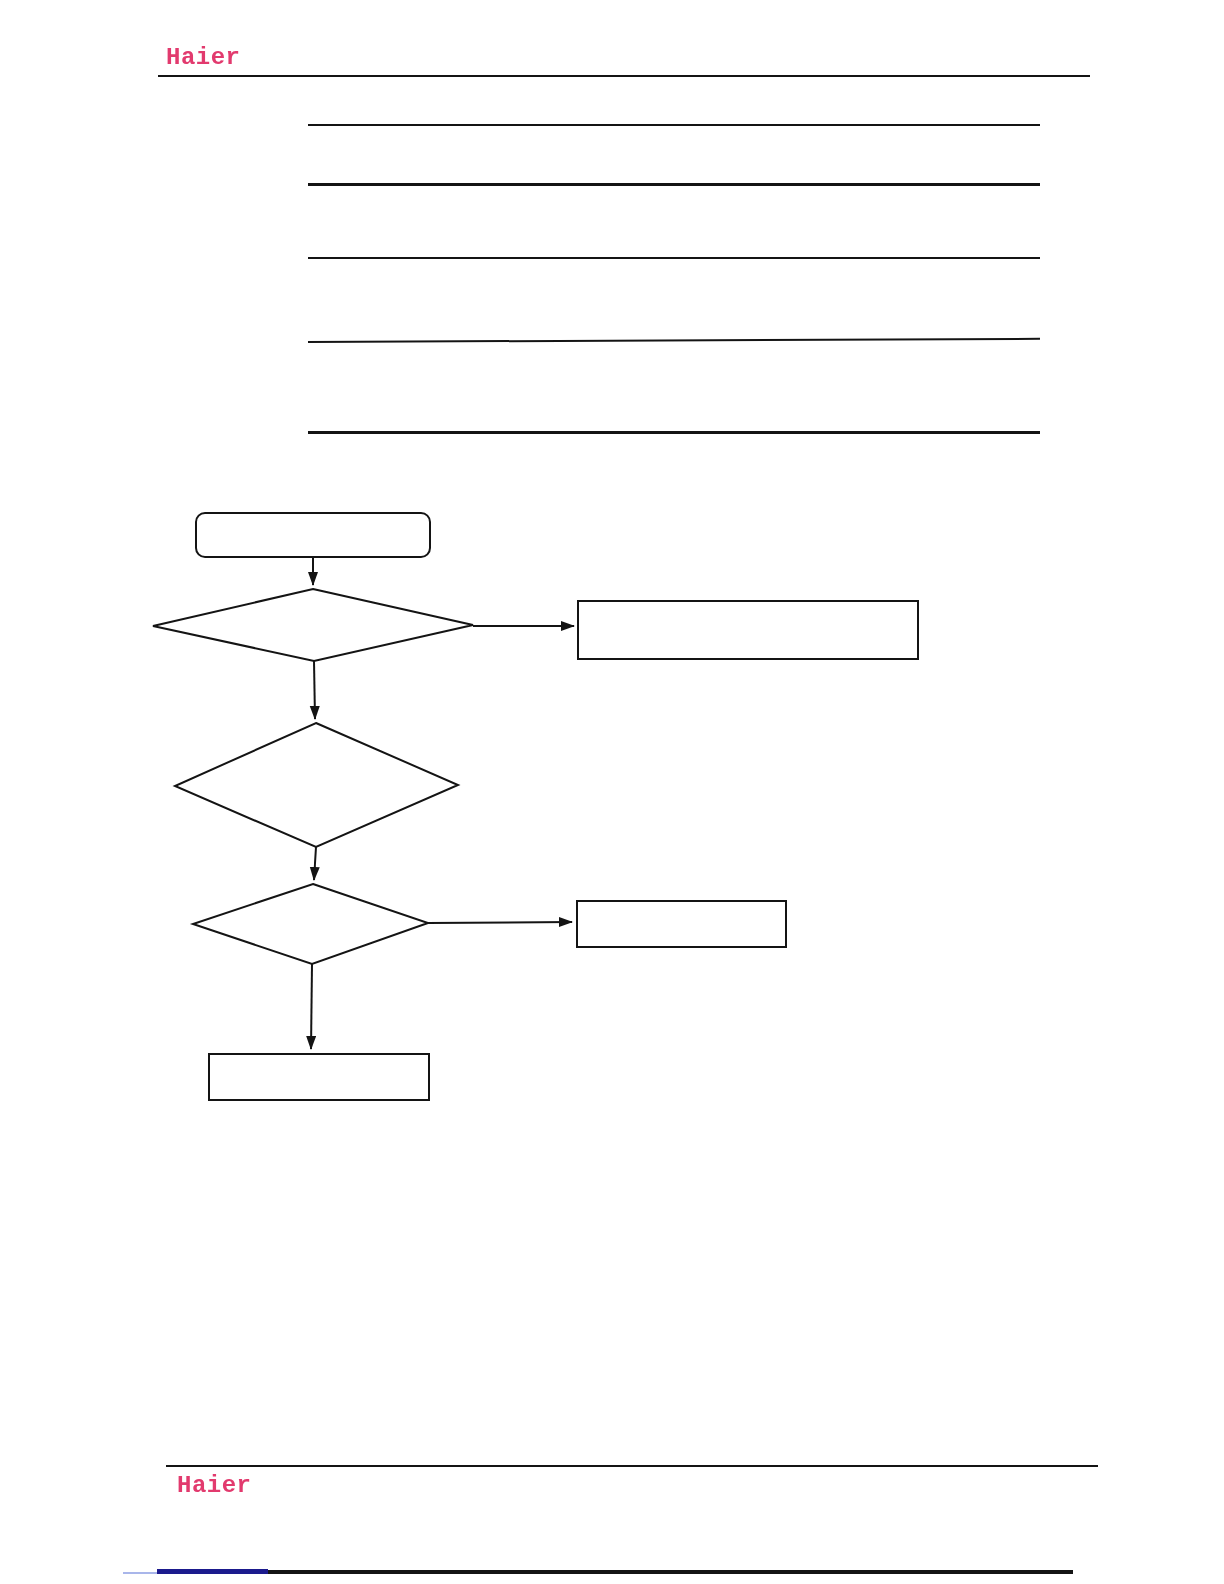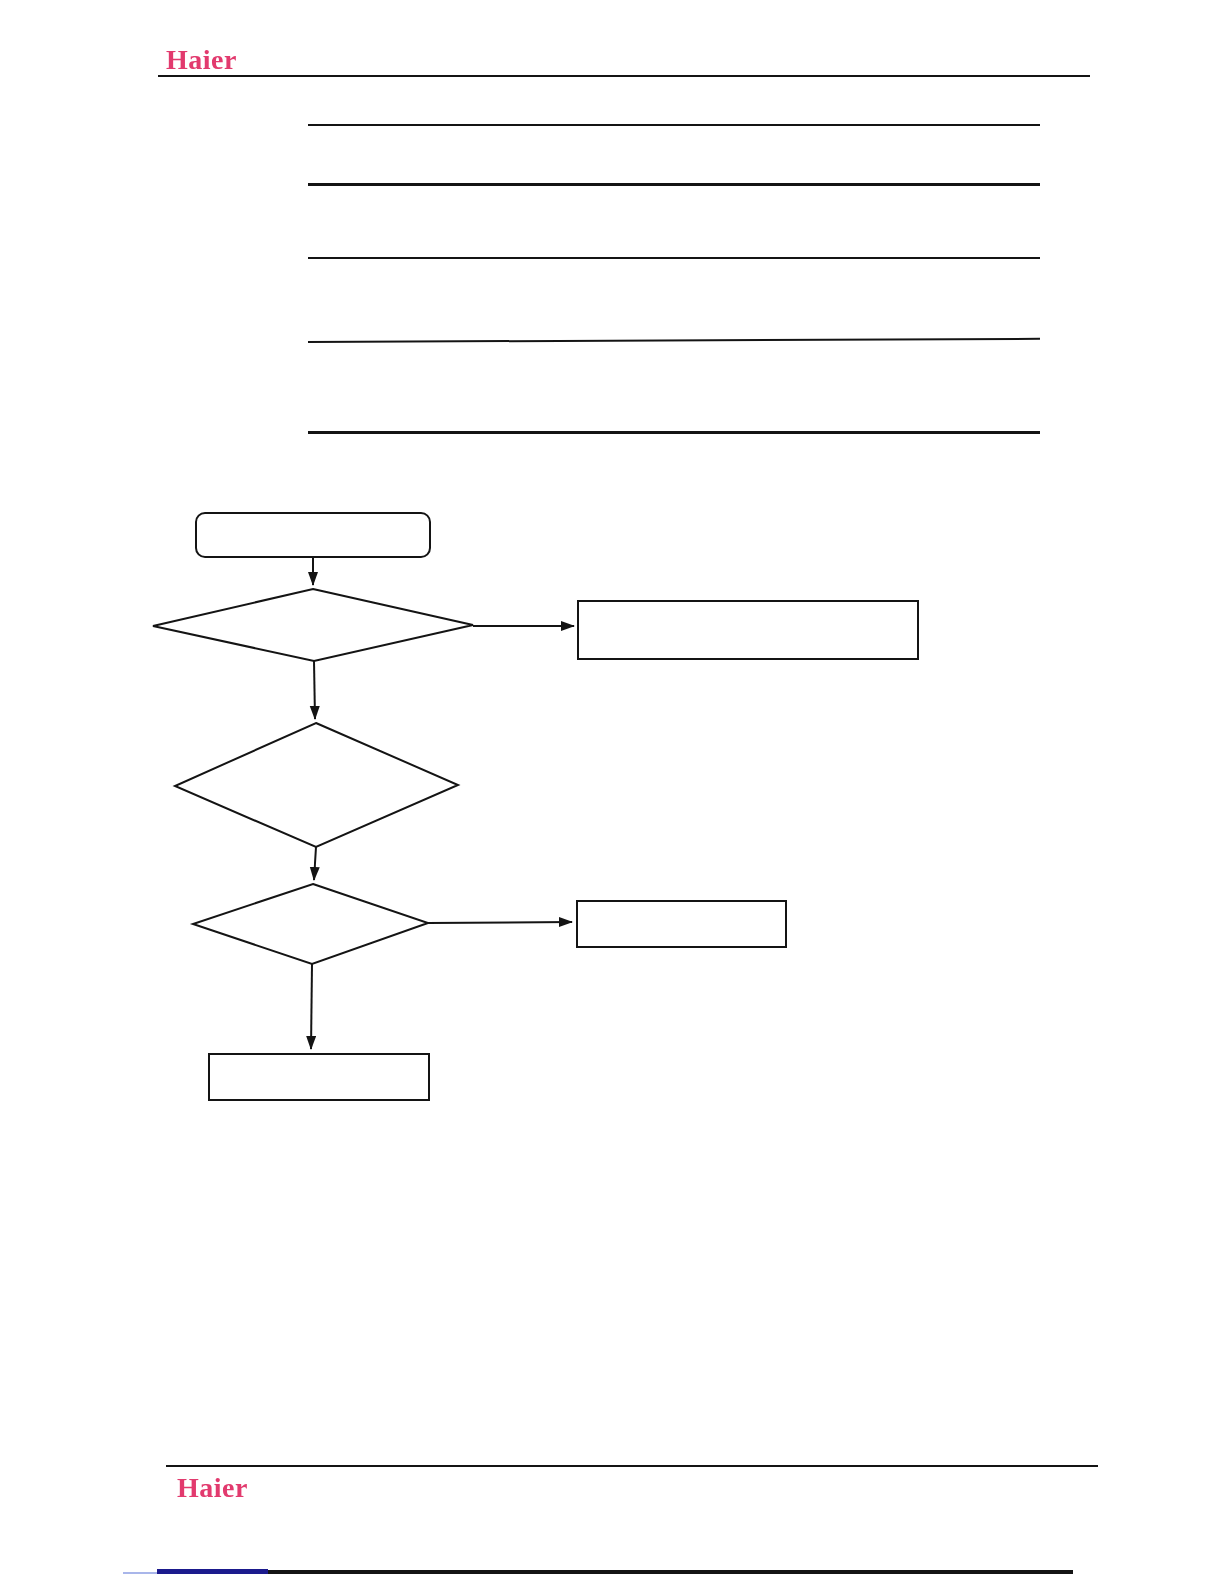--- a/index.html
+++ b/index.html
@@ -10,23 +10,23 @@
     --page-bg:#ffffff;
   }
   html,body{margin:0;padding:0;background:#fff;}
   .page{
     position:relative;width:1224px;height:1584px;
     background:var(--page-bg);overflow:hidden;
     font-family:"DejaVu Sans",sans-serif;
   }
   .haier-logo{
     position:absolute;
-    font-family:Liberation Serif, serif;
+    font-family:Liberation Mono, monospace;
     font-weight:bold;
-    font-size:28px;
+    font-size:24px;
     line-height:1;
     color:var(--brand-pink);
     letter-spacing:0.5px;
   }
   .logo-header{left:166px;top:46px;}
   .logo-footer{left:177px;top:1474px;}
   .rule{position:absolute;background:var(--line-black);}
   .header-rule{left:158px;top:75px;width:932px;height:2px;}
   .footer-rule{left:166px;top:1465px;width:932px;height:2px;}
   .blank-line{position:absolute;left:308px;width:732px;background:var(--line-black);}

